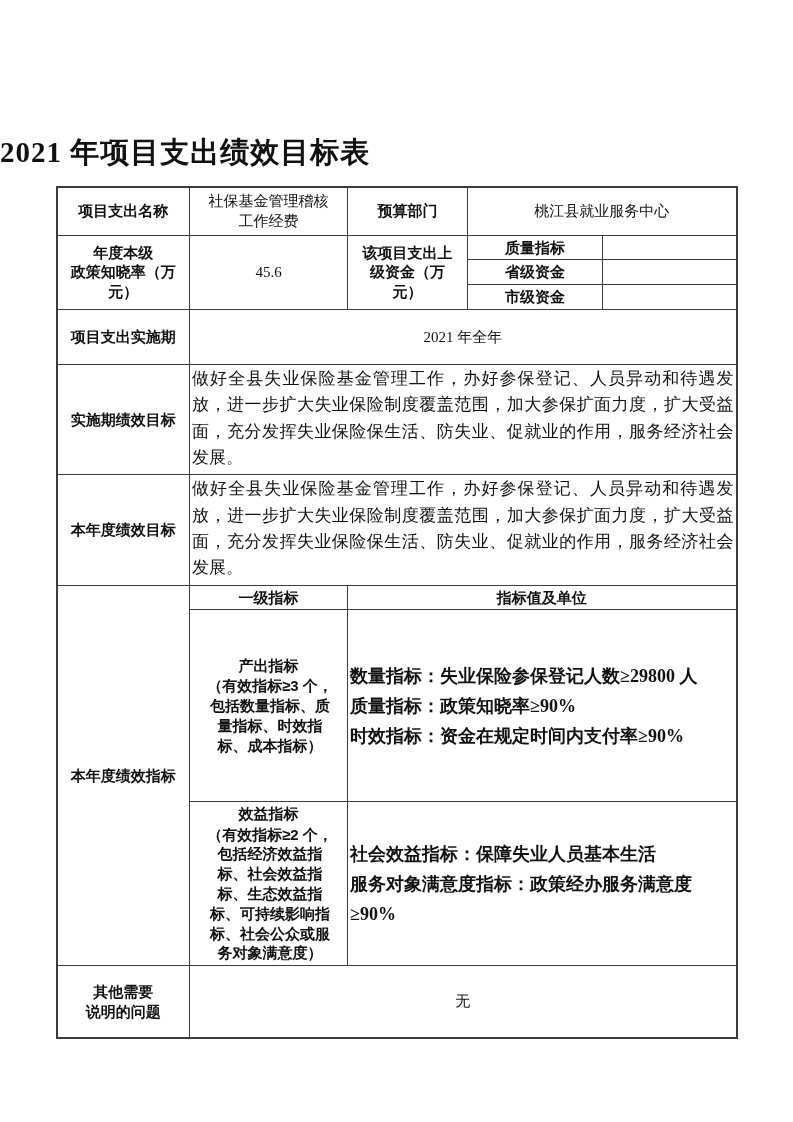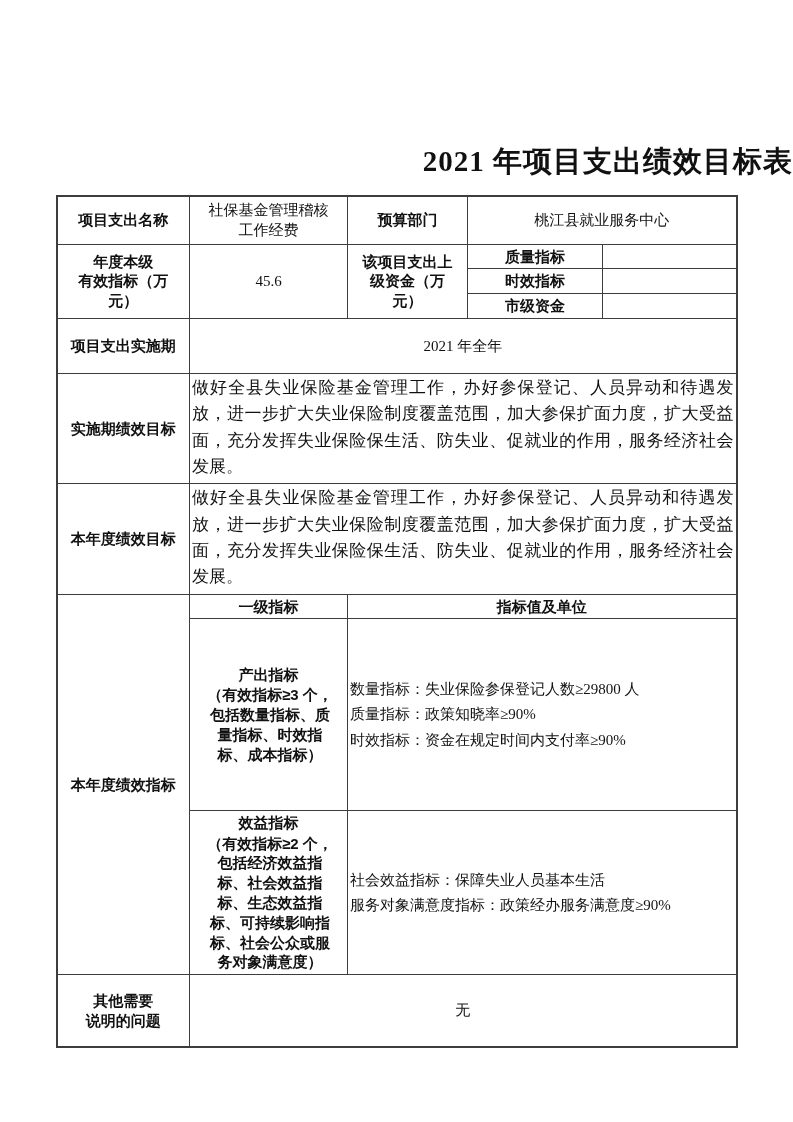--- a/index.html
+++ b/index.html
@@ -4,26 +4,26 @@
 <style>
   html, body { margin: 0; padding: 0; background: #ffffff; }
   body {
     width: 793px; height: 1122px;
     font-family: "Liberation Serif", "DejaVu Serif", serif;
     color: #111111;
     overflow: hidden;
   }
   .page { width: 793px; height: 1122px; box-sizing: border-box; padding-top: 134px; }
   .doc-title {
-    text-align: right;
+    text-align: left;
     font-family: "Liberation Serif", "DejaVu Serif", serif;
     font-weight: bold;
     font-size: 29px;
     line-height: 36px;
-    margin: 9px 0 6px 0;
+    margin: 0 0 6px 0;
     letter-spacing: 1px;
   }
   table.perf {
     border-collapse: collapse;
     table-layout: fixed;
     width: 680px;
     margin: 16px auto;
     border: 2px solid #3d3d3d;
   }
   table.perf td {
@@ -64,23 +64,24 @@
     text-align: center; line-height: 1.35;
   }
   .ind-note {
     font-family: "Liberation Sans", "DejaVu Sans", sans-serif;
     font-weight: bold; font-size: 15px;
     text-align: center; white-space: pre-line;
     line-height: 1.32; padding: 0 2px 0 5px;
   }
   .ind-vals {
     font-family: "Liberation Serif", "DejaVu Serif", serif;
-    font-size: 15px; text-align: left;
+    font-size: 18px; text-align: left;
     white-space: pre-line; line-height: 1.68;
     padding-left: 10px;
+    font-weight: bold;
   }
   .r1  { height: 48px; }
   .rf  { height: 20px; }
   .r3  { height: 55px; padding-left: 6px; }
   .r4  { height: 78px; }
   .r5  { height: 79px; }
   .r6  { height: 22px; }
   .r7  { height: 192px; padding-left: 12px; }
   .r8  { height: 162px; }
   .r9  { height: 72px; }
@@ -105,31 +106,31 @@
         <tr class="r1">
       <td class="hd">项目支出名称</td>
       <td class="val">社保基金管理稽核
 工作经费</td>
       <td class="hd">预算部门</td>
       <td class="val" colspan="2">桃江县就业服务中心</td>
     </tr>
 
     <tr class="rf">
       <td class="hd" rowspan="3">年度本级
-有效指标（万
+政策知晓率（万
 元）</td>
       <td class="val" rowspan="3">45.6</td>
       <td class="hd" rowspan="3">该项目支出上
 级资金（万
 元）</td>
       <td class="hd">质量指标</td>
       <td class="val"></td>
     </tr>
     <tr class="rf">
-      <td class="hd">时效指标</td>
+      <td class="hd">省级资金</td>
       <td class="val"></td>
     </tr>
     <tr class="rf">
       <td class="hd">市级资金</td>
       <td class="val"></td>
     </tr>
 
     <tr class="r3">
       <td class="hd">项目支出实施期</td>
       <td class="val" colspan="4">2021 年全年</td>

